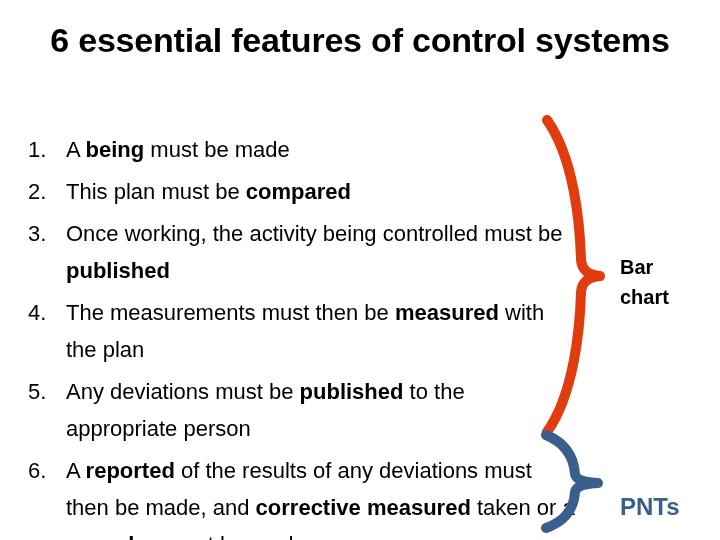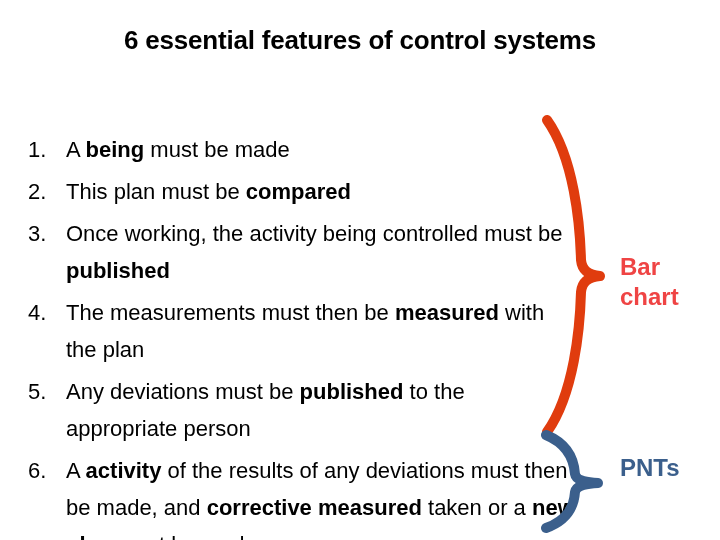--- a/index.html
+++ b/index.html
@@ -16,21 +16,21 @@
     color: #000000;
   }
 
   
   .slide-title {
     position: absolute;
     left: 40px;
     top: 18px;
     width: 640px;
     text-align: center;
-    font-size: 26px;
+    font-size: 34px;
     line-height: 44px;
     font-weight: 600;
     letter-spacing: -0.2px;
     color: #000000;
     white-space: pre-line;
   }
 
   
   .feature-list {
     position: absolute;
@@ -86,27 +86,27 @@
   
   .callout {
     position: absolute;
     font-weight: 700;
     line-height: 30px;
   }
   .callout-bar-chart {
     left: 620px;
     top: 252px;
     width: 96px;
-    font-size: 24px;
-    color: #ef4444;
+    font-size: 20px;
+    color: #000000;
     white-space: pre-line;
   }
   .callout-pnts {
     left: 620px;
-    top: 453px;
+    top: 492px;
     width: 96px;
     font-size: 24px;
     color: #3B5F8C;
   }
 </style>
 </head>
 <body>
 
 <div class="slide-title">6 essential features of control systems</div>
 
@@ -126,21 +126,21 @@
   <li class="feature-item">
     <span class="item-number">4.</span>
     <span class="item-text">The measurements must then be <b>measured</b> with the plan</span>
   </li>
   <li class="feature-item">
     <span class="item-number">5.</span>
     <span class="item-text">Any deviations must be <b>published</b> to the appropriate person</span>
   </li>
   <li class="feature-item">
     <span class="item-number">6.</span>
-    <span class="item-text">A <b>activity</b> of the results of any deviations must then be made, and <b>corrective measured</b> taken or a <b>new plan</b> must be made</span>
+    <span class="item-text">A <b>reported</b> of the results of any deviations must then be made, and <b>corrective measured</b> taken or a <b>new plan</b> must be made</span>
   </li>
 </ol>
 
 <svg class="brace brace-orange" viewBox="0 0 80 322">
   <path d="M13 8 C 40 46, 46 112, 47 148 C 48 158, 54 163, 66 164
            C 54 165, 48 170, 47 180 C 46 216, 40 282, 13 320" fill="none" stroke="#E03C0E" stroke-width="10" stroke-linecap="round" stroke-linejoin="round"></path>
 </svg>
 
 <svg class="brace brace-blue" viewBox="0 0 80 110">
   <path d="M12 9 C 34 18, 40 34, 41 48 C 42 54, 50 56, 64 57

